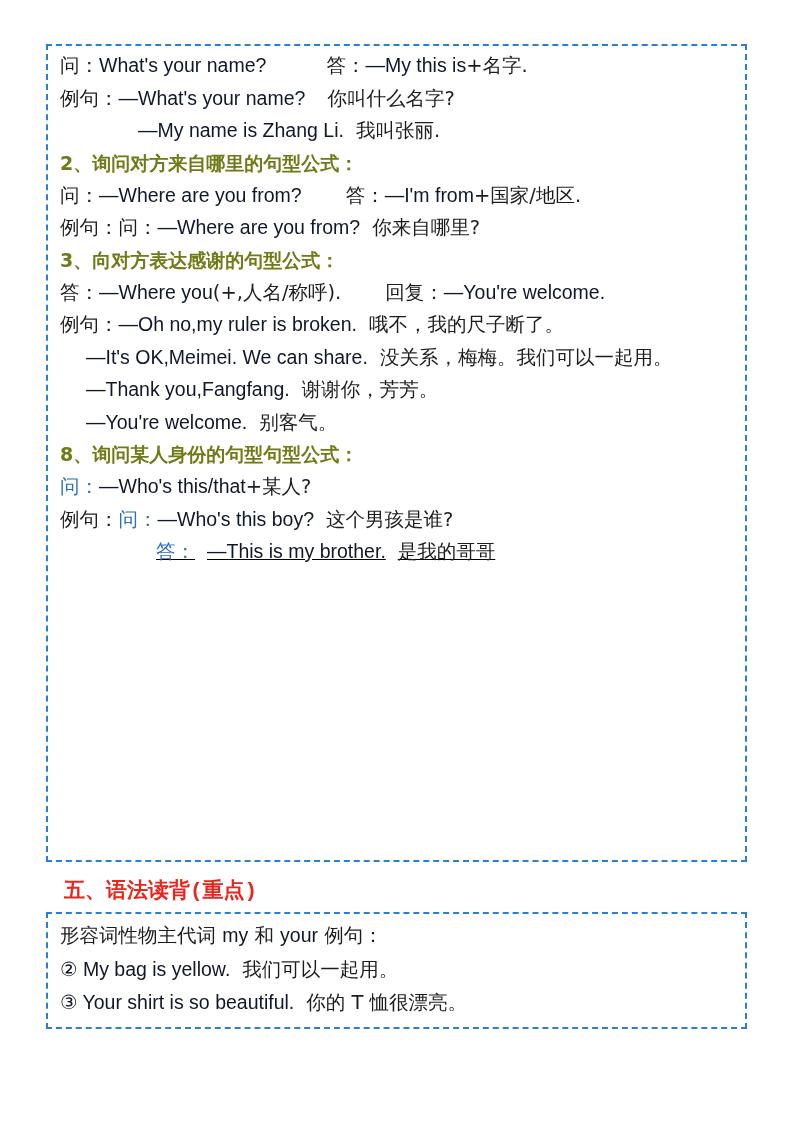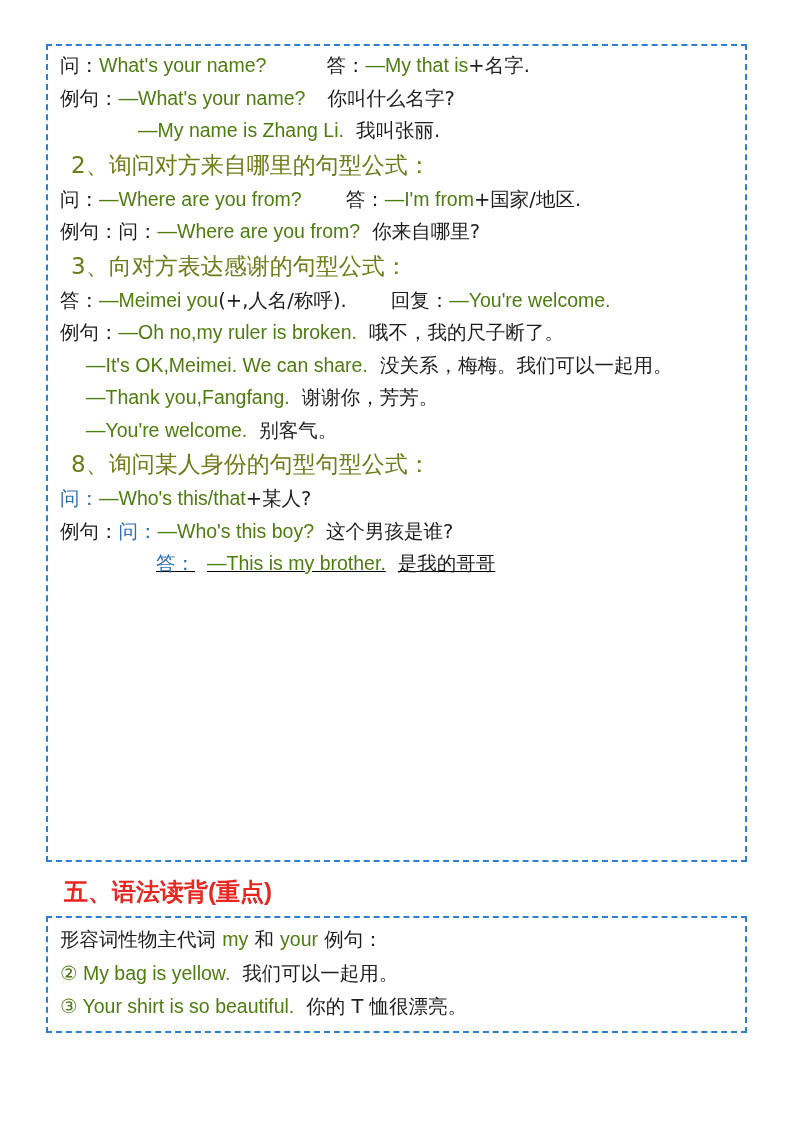--- a/index.html
+++ b/index.html
@@ -38,70 +38,69 @@
     margin: 0 0 0 0;
     padding: 0;
   }
 
   
   .row { margin-bottom: 13px; }
   .row:last-child { margin-bottom: 0; }
 
   
   .blue  { color: #2c6fb5; }
-  .red   { color: #4d7c0f; }
+  .red   { color: #0f172a; }
   .black { color: #1c1c1c; }
   .green { color: #6e7b17; }
 
   .cn { font-family: "DejaVu Sans", sans-serif; }
 
   .t-lg { font-size: 19.5px; }
   .t-sec {
-    font-size: 23px;
-    font-weight: normal;
+    font-size: 19px;
+    font-weight: bold;
     color: #7a8a1d;
     font-family: "DejaVu Sans", sans-serif;
-    margin-left: 11px;
   }
 
   .ind-1 { padding-left: 0px; }
   .ind-2 { padding-left: 46px; }
   .ind-3 { padding-left: 78px; }
   .ind-4 { padding-left: 26px; }
   .ind-5 { padding-left: 96px; text-decoration: underline; }
 
   .gap-lg { display: inline-block; width: 60px; }
   .gap-md { display: inline-block; width: 44px; }
   .gap-sm { display: inline-block; width: 22px; }
   .gap-xs { display: inline-block; width: 12px; }
 
   .section-title {
     margin: 14px 0 6px 18px;
-    font-size: 24px;
+    font-size: 21px;
     font-weight: bold;
     color: #e8251f;
-    font-family: Liberation Sans, sans-serif;
+    font-family: Liberation Mono, monospace;
   }
   .bx2row { margin-bottom: 14px; }
   .bx2row:last-child { margin-bottom: 0; margin-top: 10px; }
 </style>
 </head>
 <body>
 
 <div class="page">
 
   <div class="box box-1" id="box1">
-      <div class="line row ind-1 t-lg"><span class="black cn">问：</span><span class="red">What's your name?</span><span class="gap-lg"></span><span class="black cn">答：</span><span class="red">—My that is</span><span class="black cn">+名字.</span></div>
+      <div class="line row ind-1 t-lg"><span class="black cn">问：</span><span class="red">What's your name?</span><span class="gap-lg"></span><span class="black cn">答：</span><span class="red">—My this is</span><span class="black cn">+名字.</span></div>
       <div class="line row ind-1 t-lg"><span class="black cn">例句：</span><span class="red">—What's your name?</span><span class="gap-sm"></span><span class="black cn">你叫什么名字?</span></div>
       <div class="line row ind-3 t-lg"><span class="red">—My name is Zhang Li.</span><span class="gap-xs"></span><span class="black cn">我叫张丽.</span></div>
       <div class="line row ind-1 t-sec"><span class="green cn">2、询问对方来自哪里的句型公式：</span></div>
       <div class="line row ind-1 t-lg"><span class="black cn">问：</span><span class="red">—Where are you from?</span><span class="gap-md"></span><span class="black cn">答：</span><span class="red">—I'm from</span><span class="black cn">+国家/地区.</span></div>
       <div class="line row ind-1 t-lg"><span class="black cn">例句：</span><span class="black cn">问：</span><span class="red">—Where are you from?</span><span class="gap-xs"></span><span class="black cn">你来自哪里?</span></div>
       <div class="line row ind-1 t-sec"><span class="green cn">3、向对方表达感谢的句型公式：</span></div>
-      <div class="line row ind-1 t-lg"><span class="black cn">答：</span><span class="red">—Meimei you</span><span class="black cn">(+,人名/称呼).</span><span class="gap-md"></span><span class="black cn">回复：</span><span class="red">—You're welcome.</span></div>
+      <div class="line row ind-1 t-lg"><span class="black cn">答：</span><span class="red">—Where you</span><span class="black cn">(+,人名/称呼).</span><span class="gap-md"></span><span class="black cn">回复：</span><span class="red">—You're welcome.</span></div>
       <div class="line row ind-1 t-lg"><span class="black cn">例句：</span><span class="red">—Oh no,my ruler is broken.</span><span class="gap-xs"></span><span class="black cn">哦不，我的尺子断了。</span></div>
       <div class="line row ind-4 t-lg"><span class="red">—It's OK,Meimei. We can share.</span><span class="gap-xs"></span><span class="black cn">没关系，梅梅。我们可以一起用。</span></div>
       <div class="line row ind-4 t-lg"><span class="red">—Thank you,Fangfang.</span><span class="gap-xs"></span><span class="black cn">谢谢你，芳芳。</span></div>
       <div class="line row ind-4 t-lg"><span class="red">—You're welcome.</span><span class="gap-xs"></span><span class="black cn">别客气。</span></div>
       <div class="line row ind-1 t-sec"><span class="green cn">8、询问某人身份的句型句型公式：</span></div>
       <div class="line row ind-1 t-lg"><span class="blue cn">问：</span><span class="red">—Who's this/that</span><span class="black cn">+某人?</span></div>
       <div class="line row ind-1 t-lg"><span class="black cn">例句：</span><span class="blue cn">问：</span><span class="red">—Who's this boy?</span><span class="gap-xs"></span><span class="black cn">这个男孩是谁?</span></div>
       <div class="line row ind-5 t-lg"><span class="blue cn">答：</span><span class="gap-xs"></span><span class="red">—This is my brother.</span><span class="gap-xs"></span><span class="black cn">是我的哥哥</span></div>
     </div>
 

